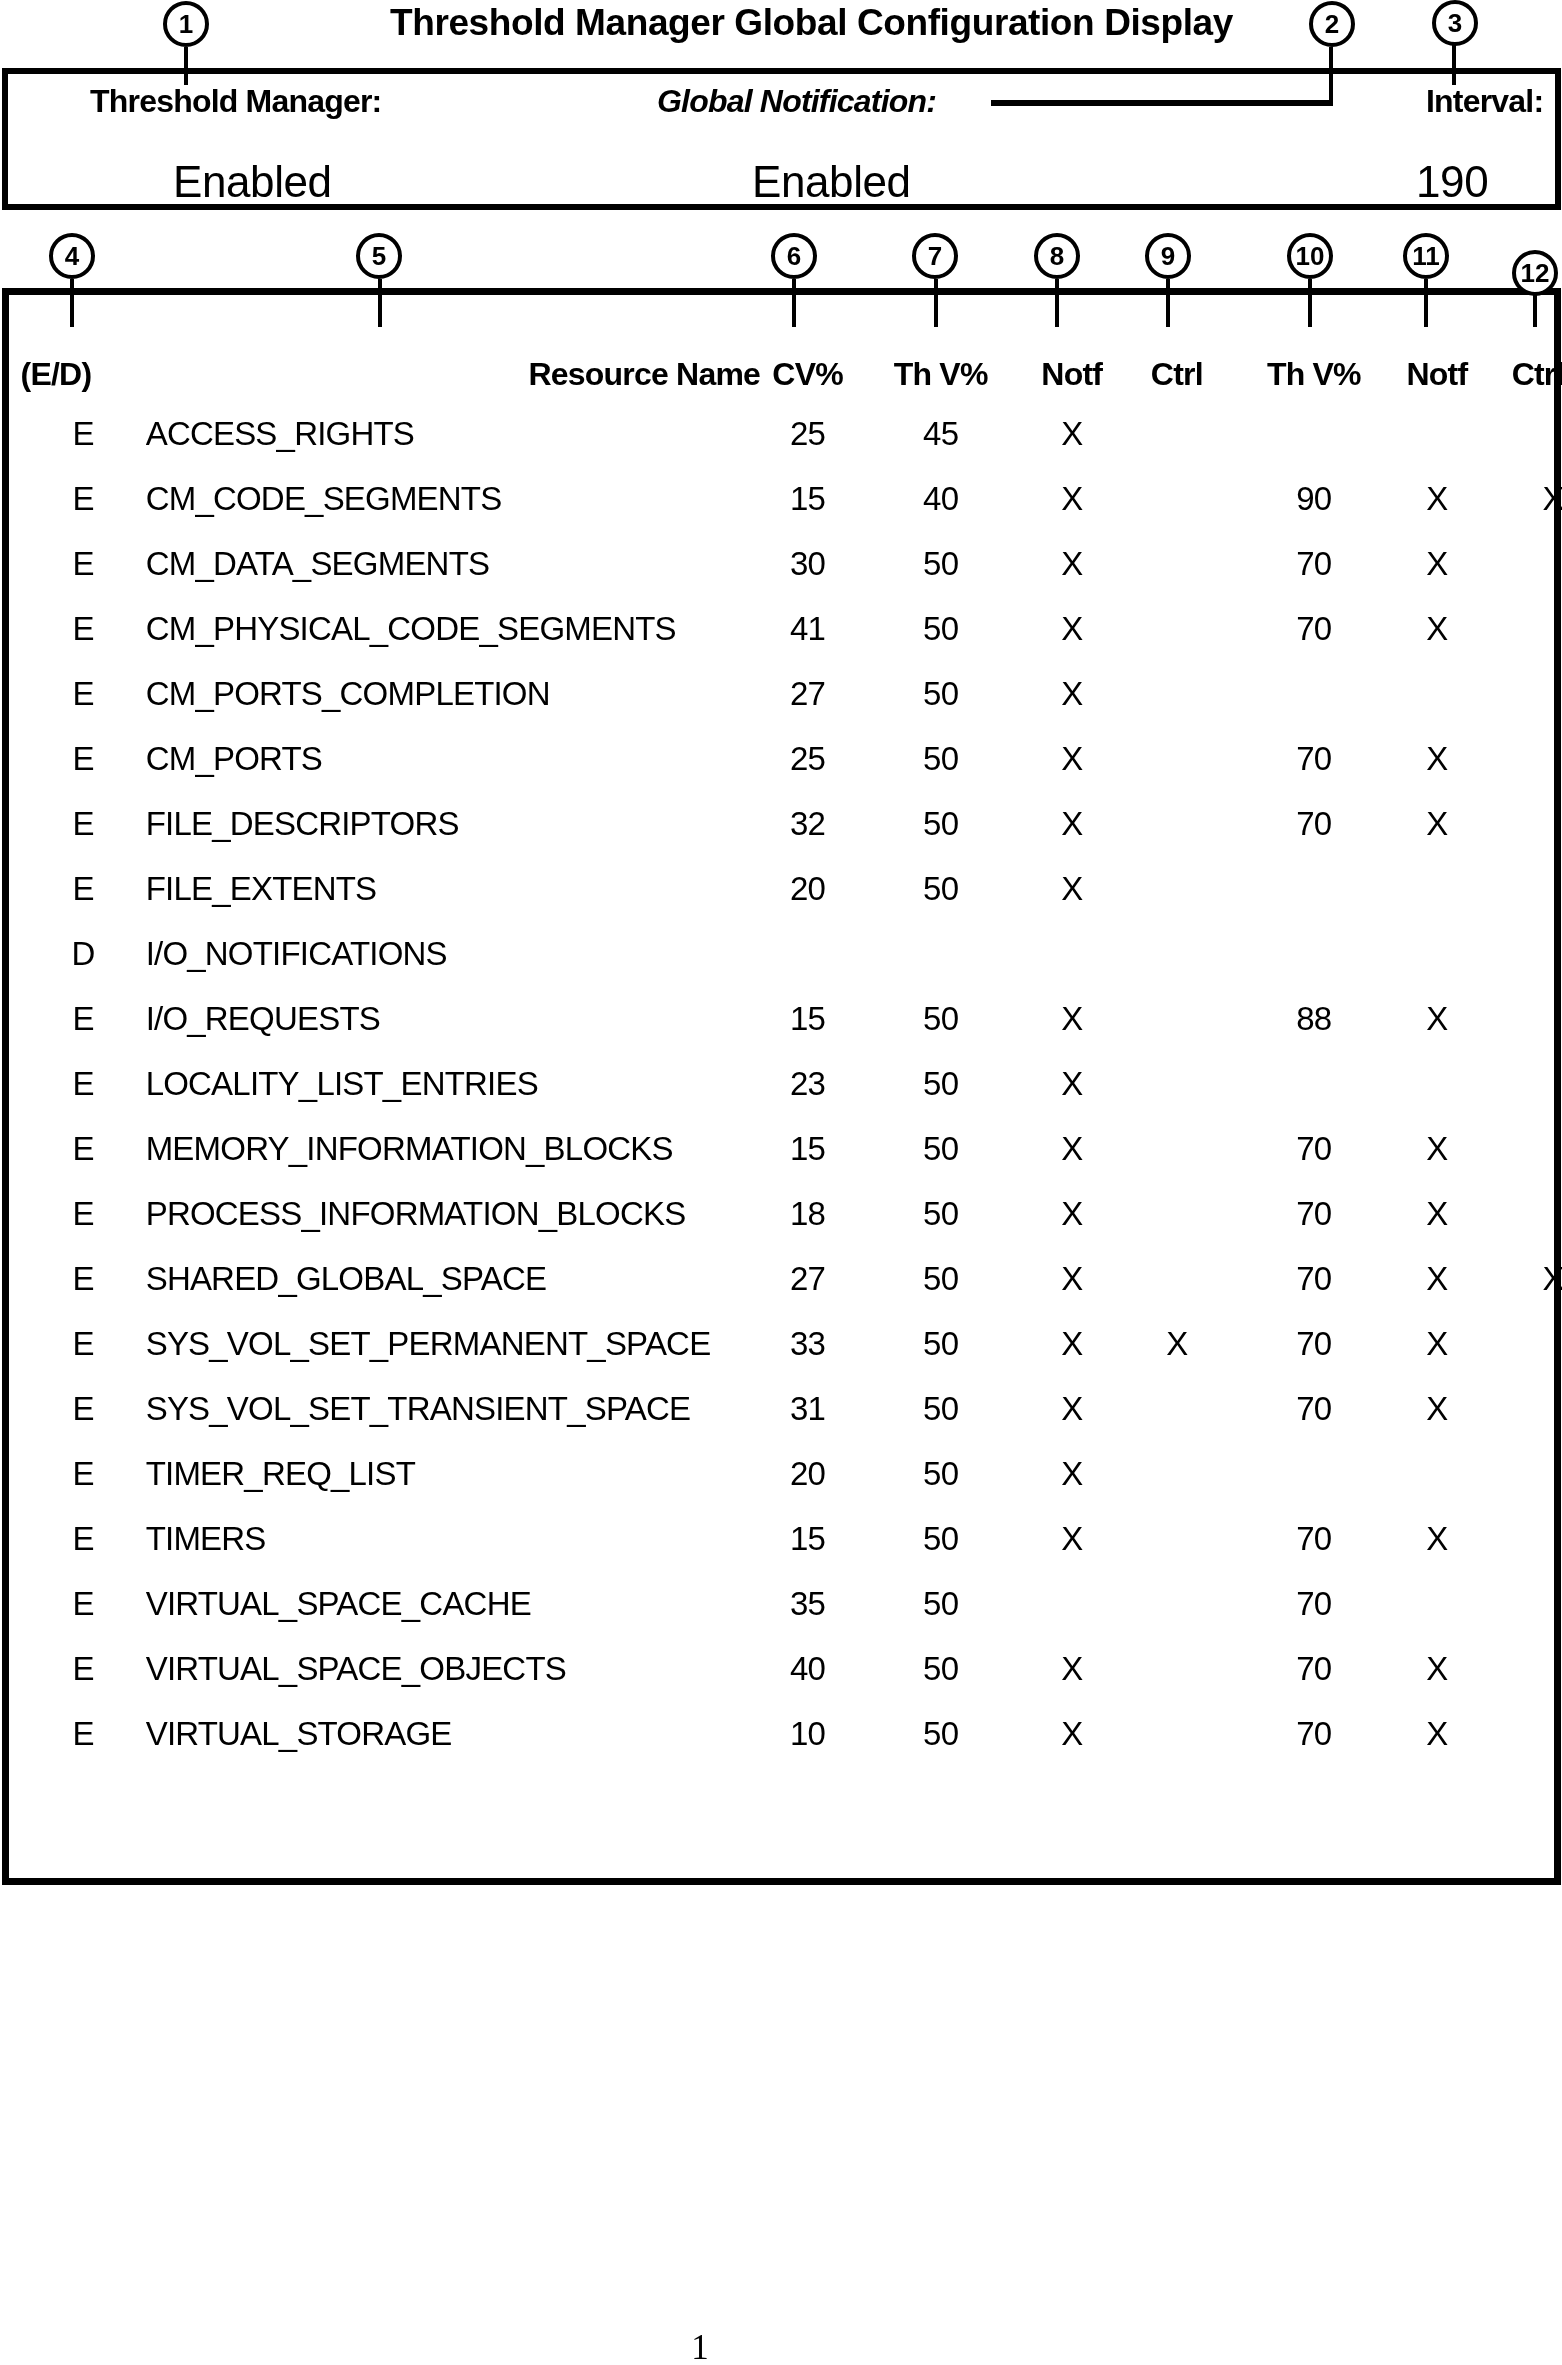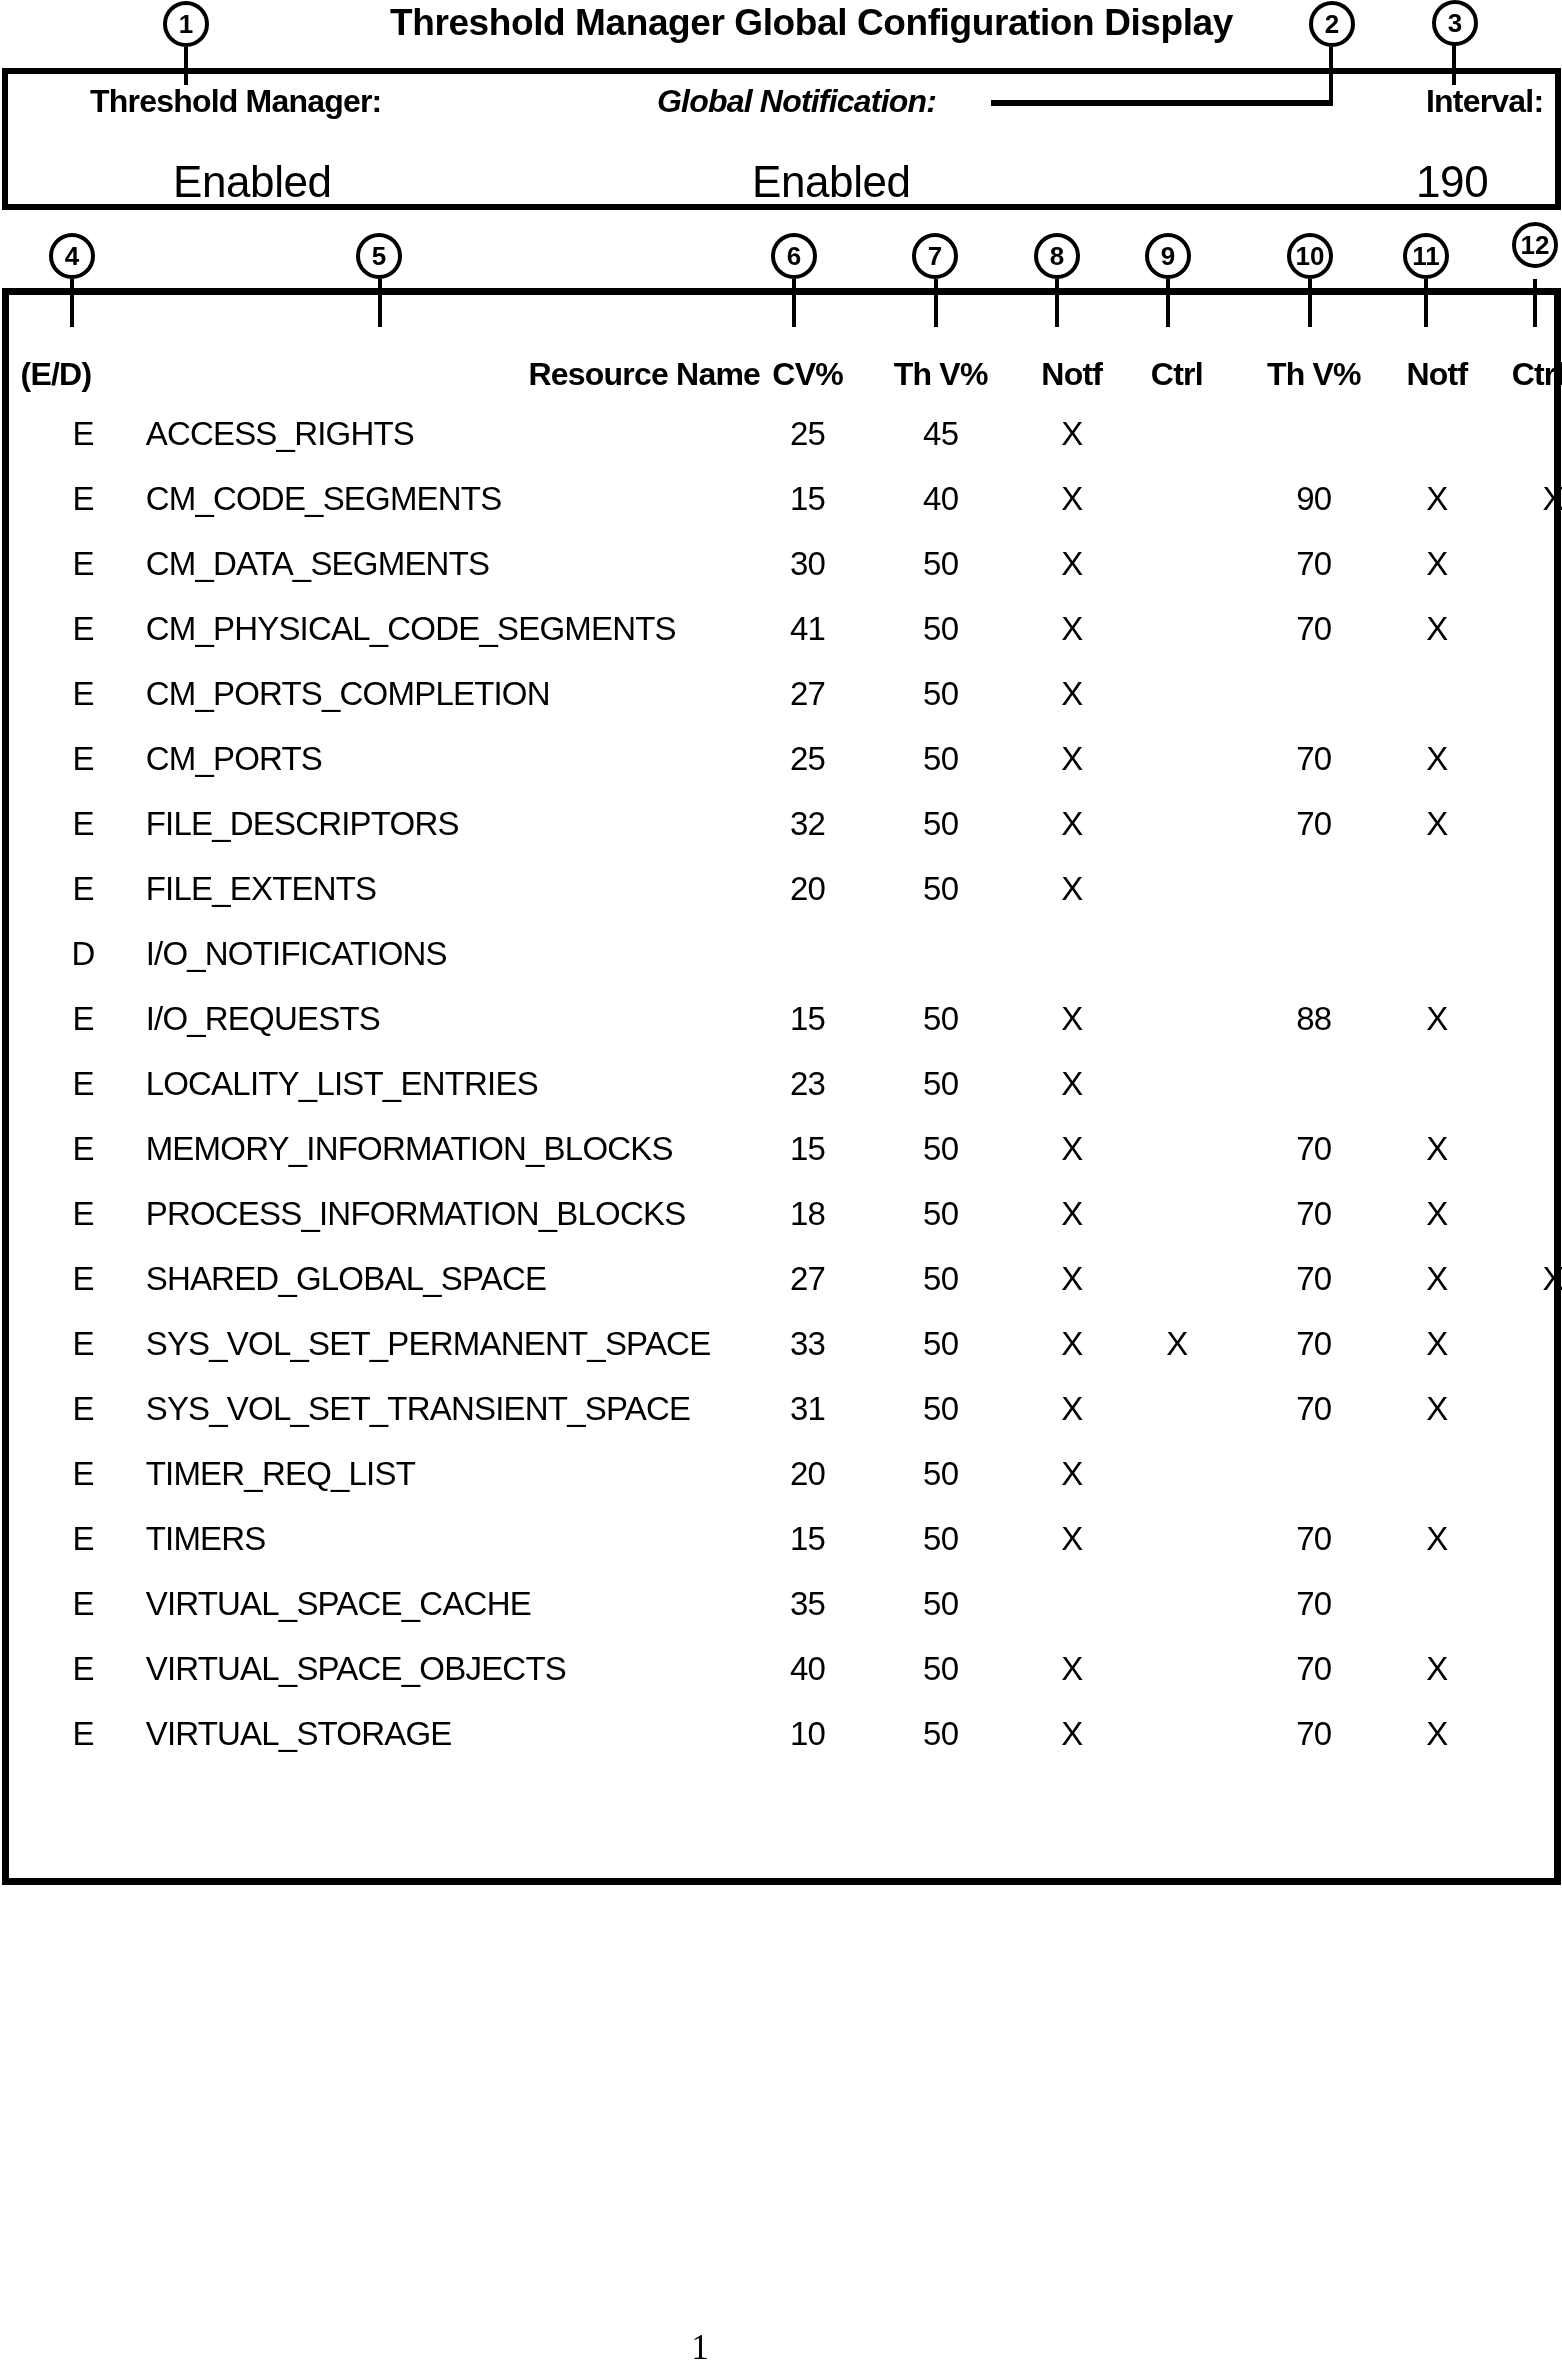--- a/index.html
+++ b/index.html
@@ -116,21 +116,21 @@
 <div class="val" id="val-int">190</div>
 
 <div class="co" style="left:49px;   top:233px;">4</div>
 <div class="co" style="left:356px;  top:233px;">5</div>
 <div class="co" style="left:771px;  top:233px;">6</div>
 <div class="co" style="left:912px; top:233px;">7</div>
 <div class="co" style="left:1034px; top:233px;">8</div>
 <div class="co" style="left:1145px; top:233px;">9</div>
 <div class="co" style="left:1287px; top:233px;">10</div>
 <div class="co" style="left:1403px; top:233px;">11</div>
-<div class="co" style="left:1512px; top:222px;">12</div>
+<div class="co" style="left:1512px; top:250px;">12</div>
 
 <div class="vline" style="left:70px;   top:279px; height:48px;"></div>
 <div class="vline" style="left:378px;  top:279px; height:48px;"></div>
 <div class="vline" style="left:792px;  top:279px; height:48px;"></div>
 <div class="vline" style="left:934px; top:279px; height:48px;"></div>
 <div class="vline" style="left:1055px; top:279px; height:48px;"></div>
 <div class="vline" style="left:1166px; top:279px; height:48px;"></div>
 <div class="vline" style="left:1308px; top:279px; height:48px;"></div>
 <div class="vline" style="left:1424px; top:279px; height:48px;"></div>
 <div class="vline" style="left:1533px; top:279px; height:48px;"></div>

